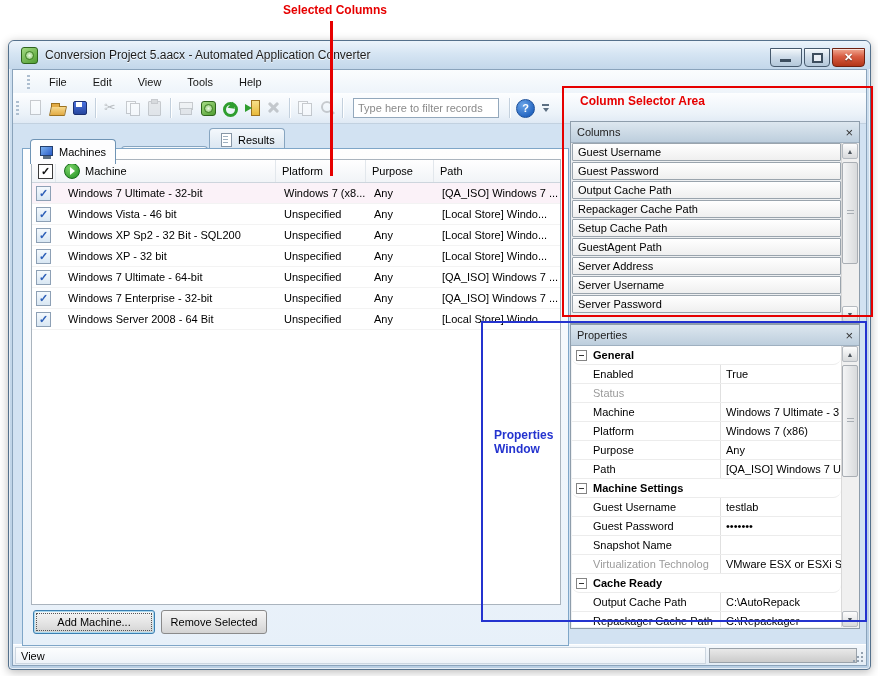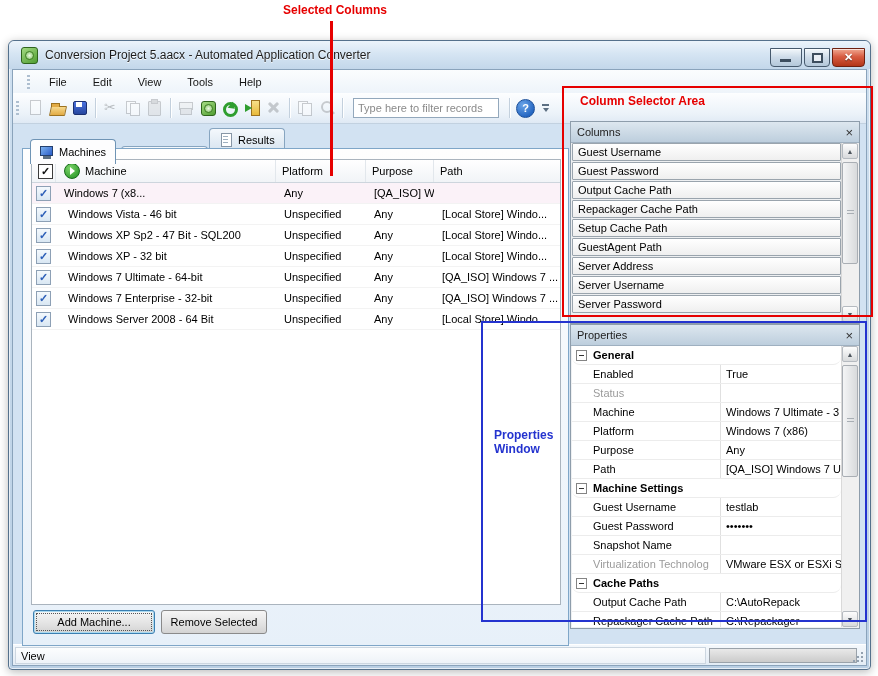--- a/index.html
+++ b/index.html
@@ -287,40 +287,41 @@
             <div class="mt-hcell">Platform</div>
             <div class="mt-hcell">Purpose</div>
             <div class="mt-hcell" style="border-right:none;">Path</div>
           </div>
           <div>
 
               <div class="mt-row selected">
                 <span class="cbwrap">
                   <span class="cb">✓</span>
                 </span>
+                <span class="mt-cell first">Windows 7 Ultimate - 32-bit</span>
                 <span class="mt-cell">Windows 7 (x8...</span>
                 <span class="mt-cell">Any</span>
                 <span class="mt-cell">[QA_ISO] Windows 7 ...</span>
               </div>
 
               <div class="mt-row">
                 <span class="cbwrap">
                   <span class="cb">✓</span>
                 </span>
                 <span class="mt-cell first">Windows Vista - 46 bit</span>
                 <span class="mt-cell">Unspecified</span>
                 <span class="mt-cell">Any</span>
                 <span class="mt-cell">[Local Store] Windo...</span>
               </div>
 
               <div class="mt-row">
                 <span class="cbwrap">
                   <span class="cb">✓</span>
                 </span>
-                <span class="mt-cell first">Windows XP Sp2 - 47 Bit - SQL200</span>
+                <span class="mt-cell first">Windows XP Sp2 - 32 Bit - SQL200</span>
                 <span class="mt-cell">Unspecified</span>
                 <span class="mt-cell">Any</span>
                 <span class="mt-cell">[Local Store] Windo...</span>
               </div>
 
               <div class="mt-row">
                 <span class="cbwrap">
                   <span class="cb">✓</span>
                 </span>
                 <span class="mt-cell first">Windows XP - 32 bit</span>
@@ -487,21 +488,21 @@
               <span class="pname">
                 <span class="ptoggle"></span>
                 <span>Virtualization Technolog</span>
               </span>
               <span class="pval">VMware ESX or ESXi Ser</span>
             </div>
 
             <div class="prow group">
               <span class="pname">
                 <span class="ptoggle"></span>
-                <span>Cache Paths</span>
+                <span>Cache Ready</span>
               </span>
               <span class="pval"></span>
             </div>
 
             <div class="prow">
               <span class="pname">
                 <span class="ptoggle"></span>
                 <span>Output Cache Path</span>
               </span>
               <span class="pval">C:\AutoRepack</span>

